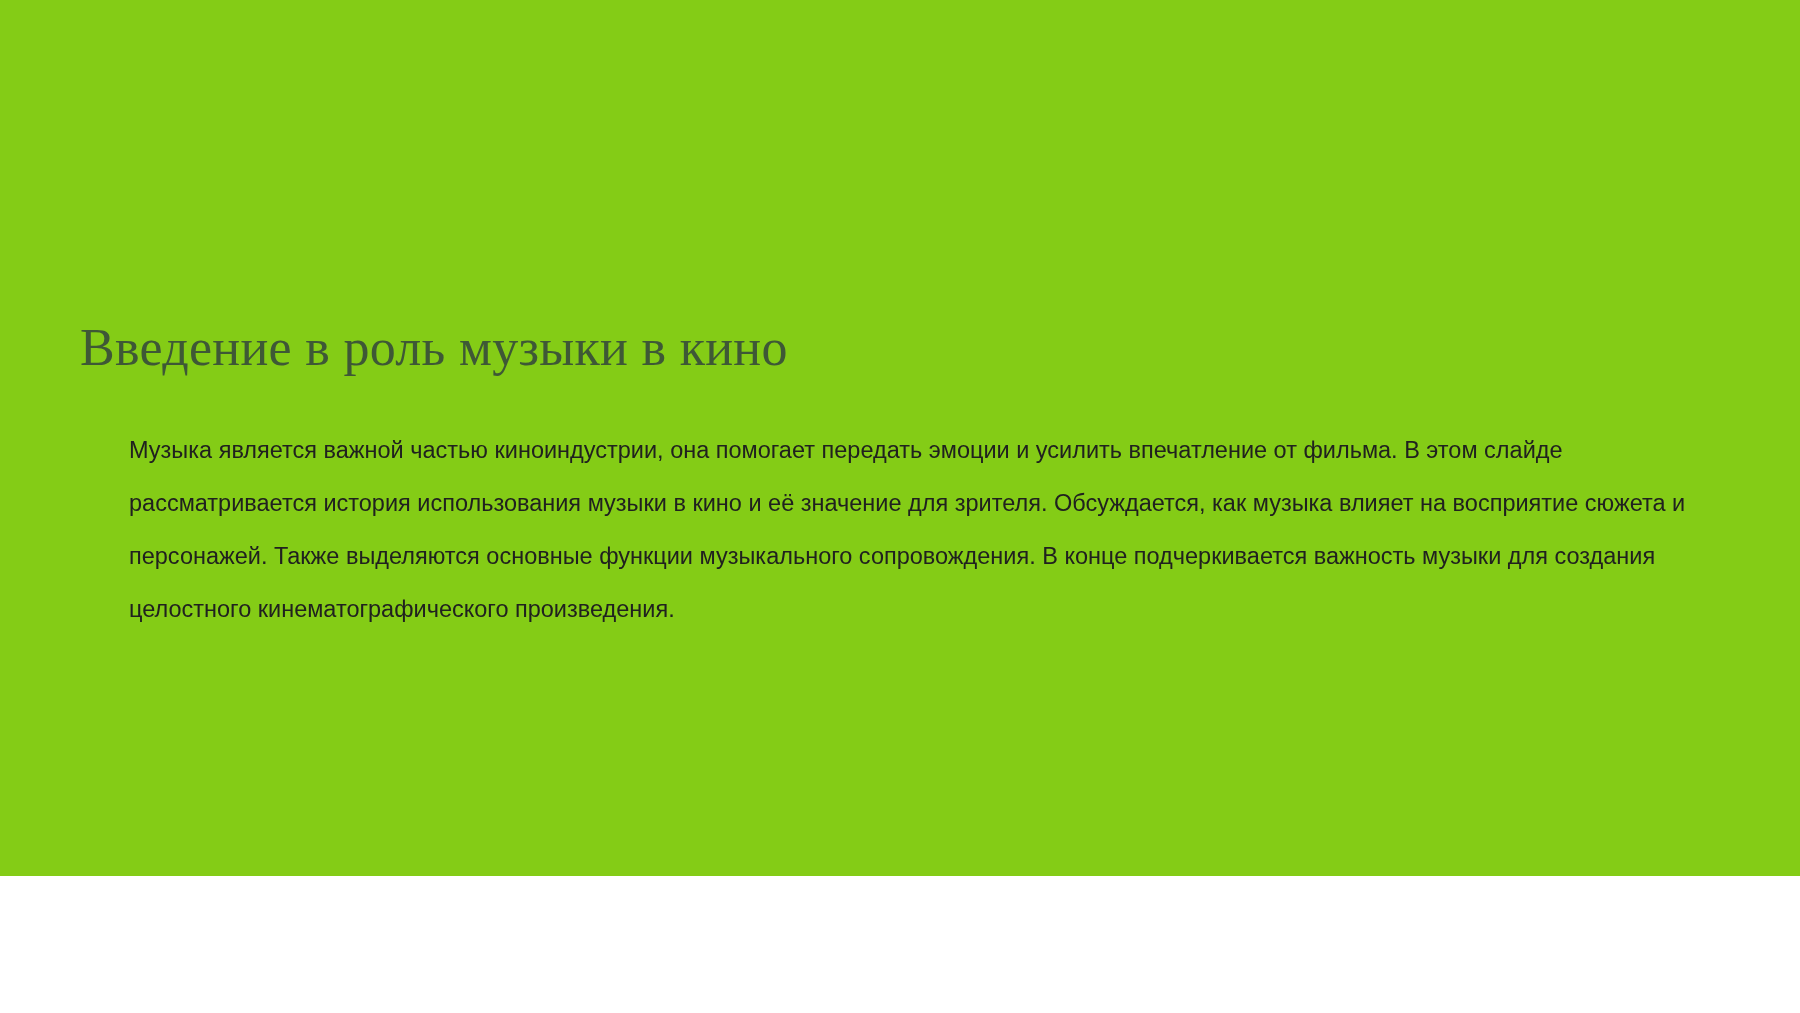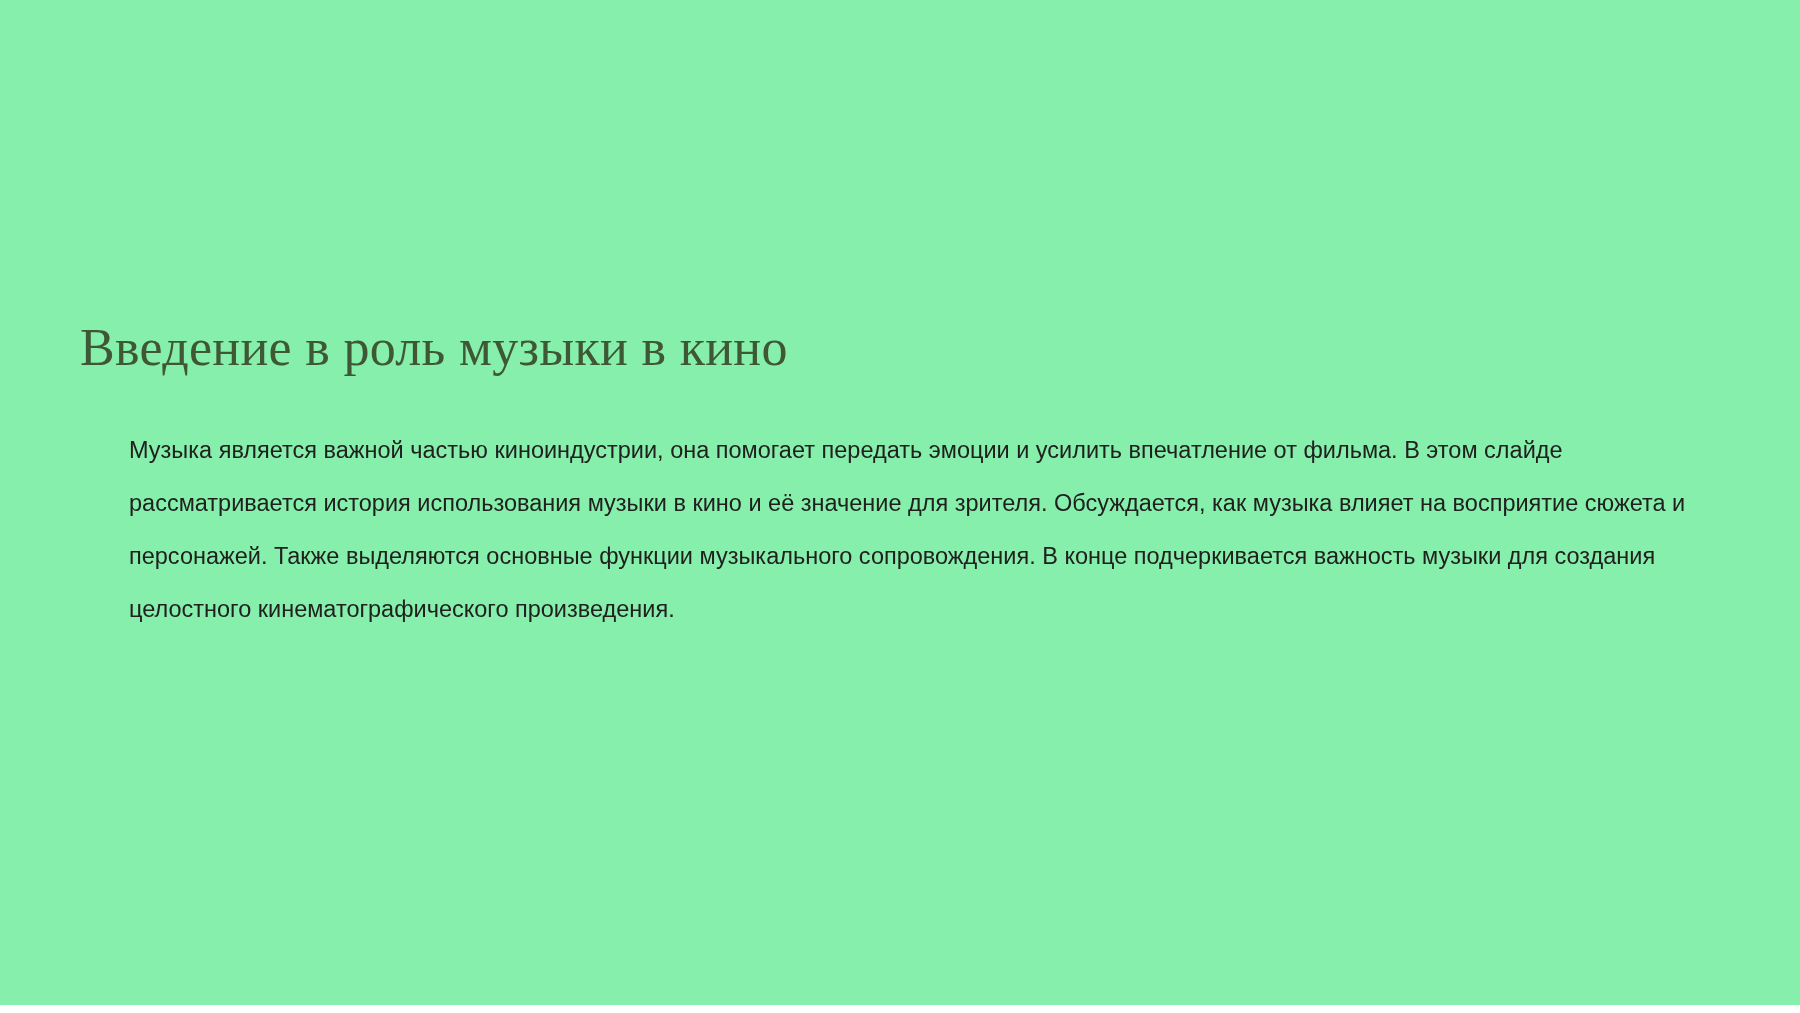--- a/index.html
+++ b/index.html
@@ -9,22 +9,22 @@
   body {
     width: 1800px;
     height: 1013px;
     overflow: hidden;
     font-family: "Liberation Sans", sans-serif;
   }
   .slide {
     position: relative;
     box-sizing: border-box;
     width: 1800px;
-    height: 1005px;
-    background: #86efac;
+    height: 876px;
+    background: #84cc16;
     padding: 0;
   }
   .slide-content {
     position: absolute;
     left: 80px;
     top: 318px;
     width: 1640px;
   }
   .slide-title {
     font-family: "Liberation Serif", serif;

